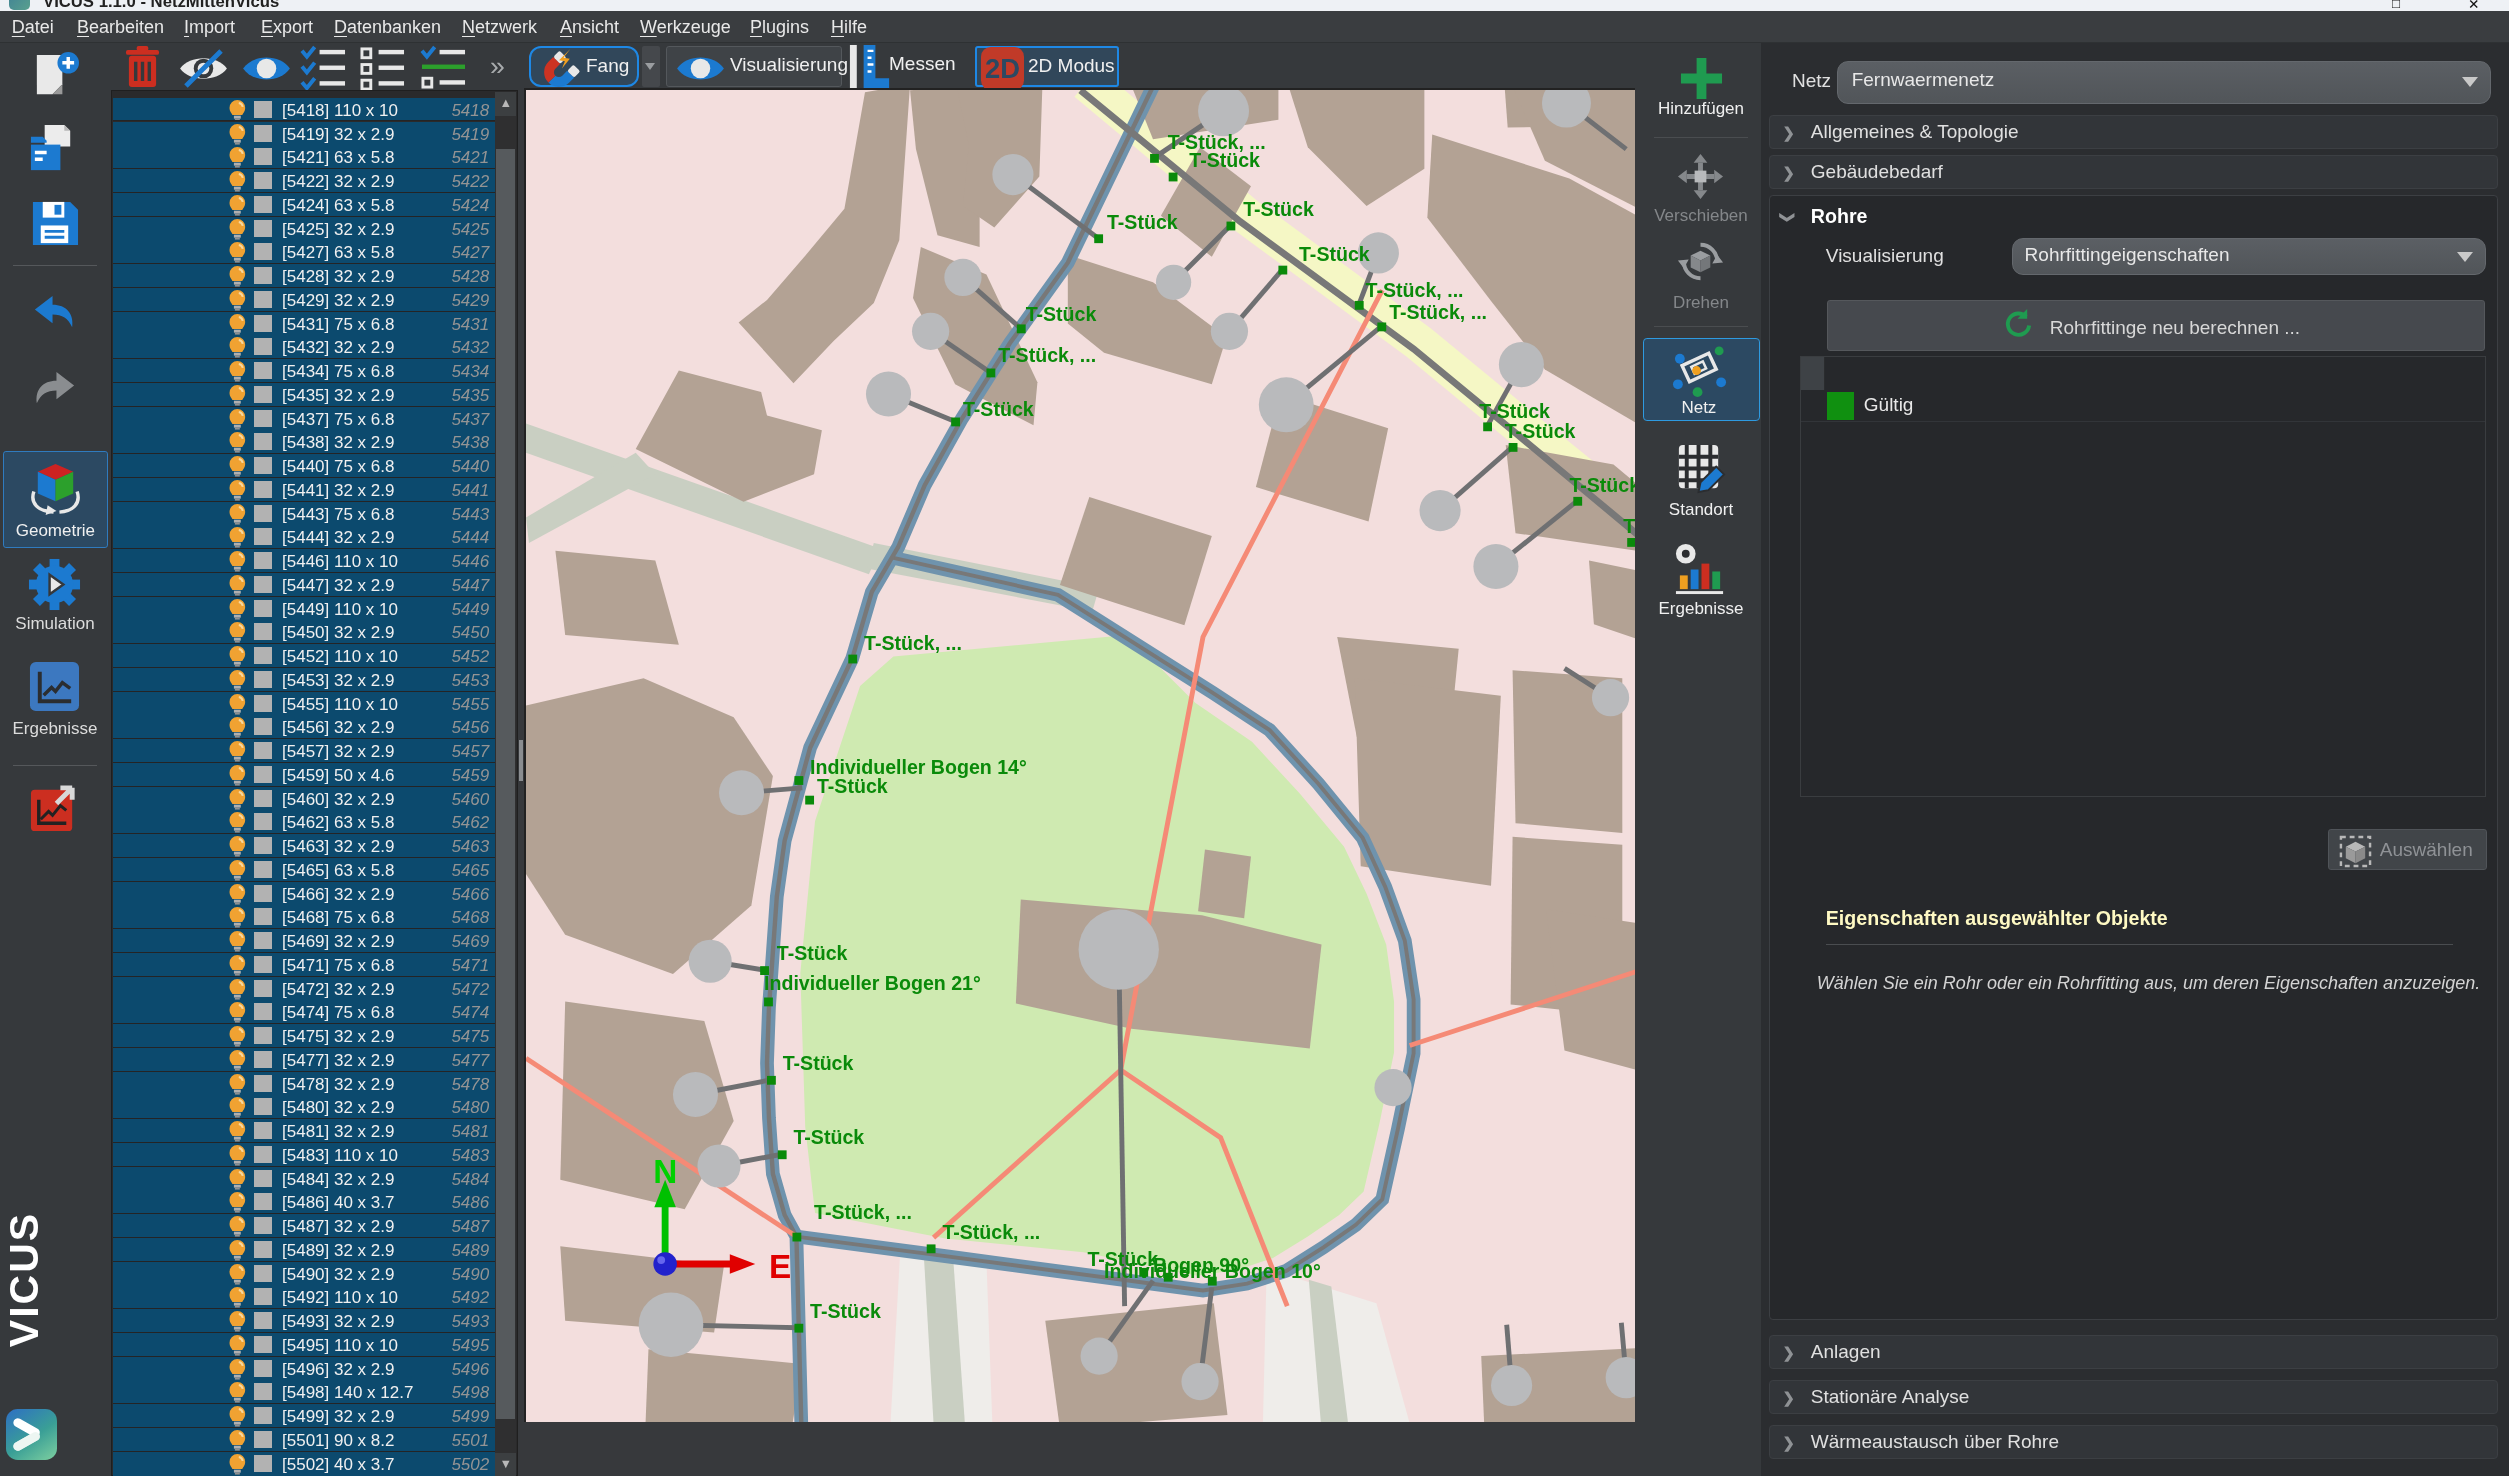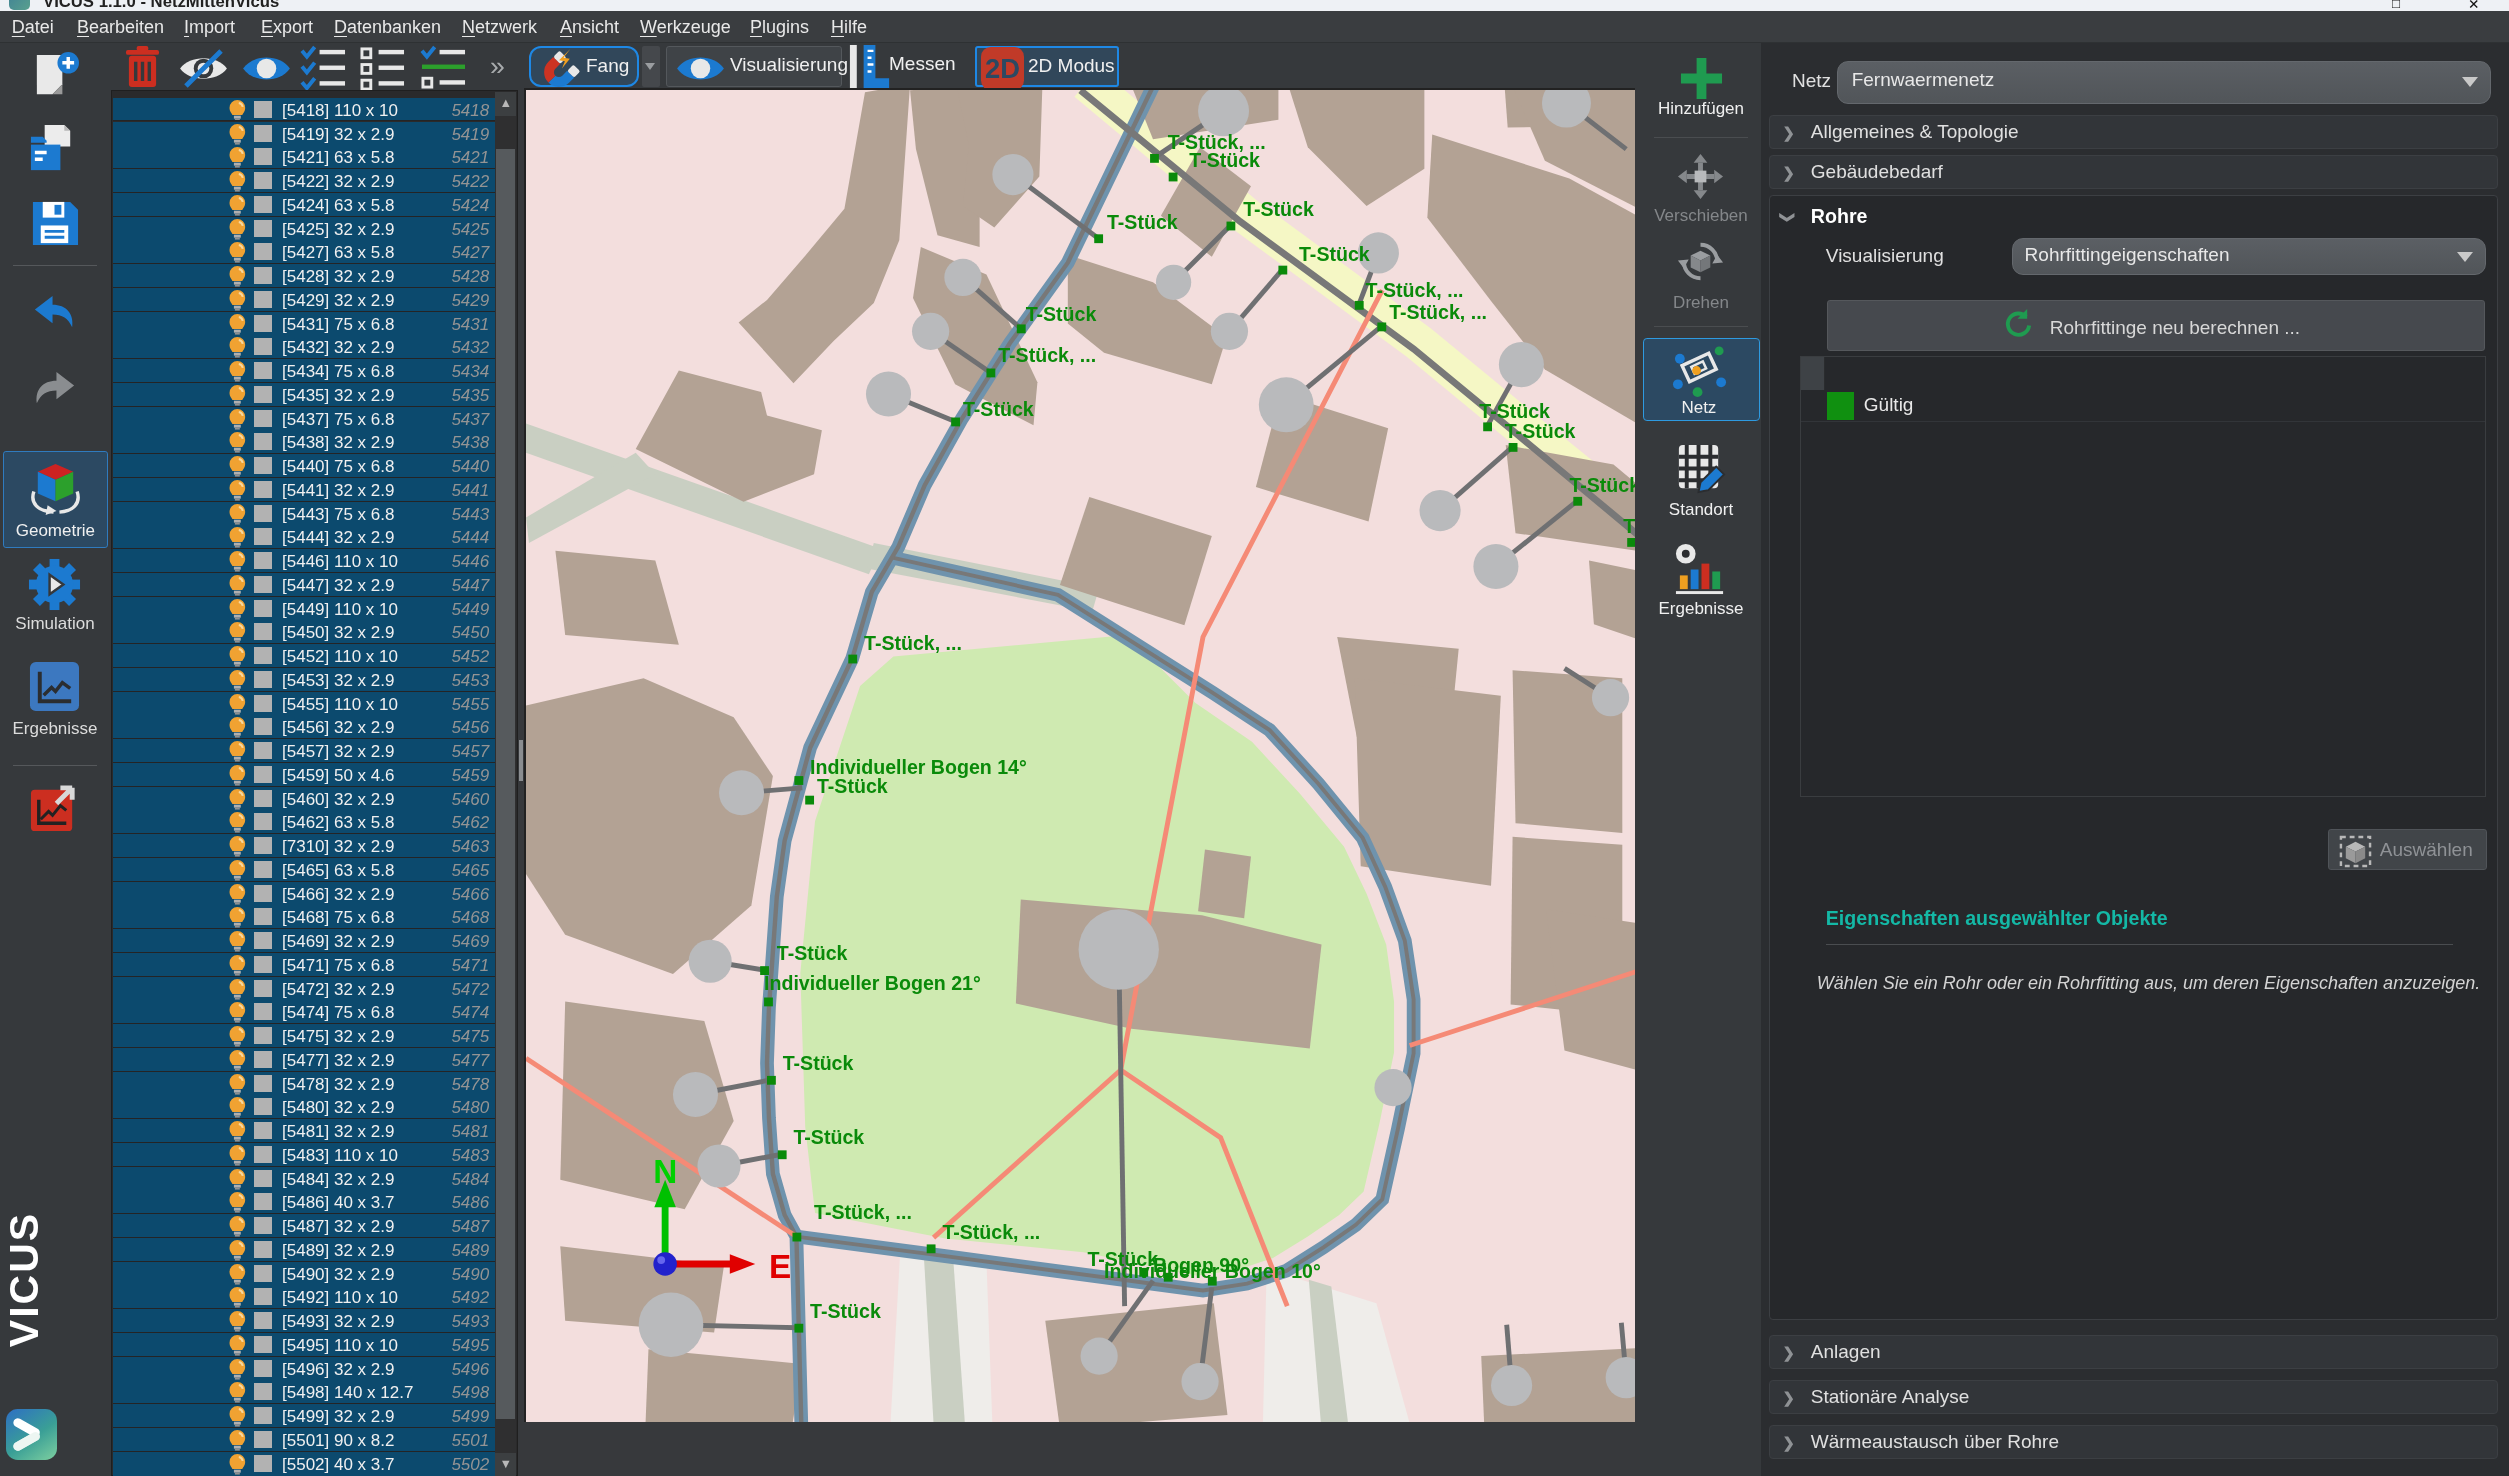--- a/index.html
+++ b/index.html
@@ -62,21 +62,21 @@
 #kathead{position:absolute;left:25.5px;top:0;width:659px;height:33px;background:#3e4246;color:#f0f0f0;
 font-weight:bold;font-size:19px;text-align:center;line-height:33px;border-bottom:1px solid #2a2c2e}
 #kathead0{position:absolute;left:0;top:0;width:24.5px;height:33px;background:#3e4246;
 border-right:1px solid #2a2c2e}
 .katrow{position:absolute;left:0;width:684px;height:31px;color:#e8e8e8;font-size:19px;
 border-bottom:1px solid #323539}
 .katsw{position:absolute;left:26.5px;top:1px;width:26.5px;height:28px}
 .kattx{position:absolute;left:63px;top:2.9px}
 #auswBtn{position:absolute;left:558px;top:633px;width:159px;height:41px;background:#414549;
 border:1px solid #505459;border-radius:2.9px;color:#8f9296;font-size:19px}
-#eigTitle{position:absolute;left:56px;top:711px;color:#14b8a6;font-size:19.6px;font-weight:bold}
+#eigTitle{position:absolute;left:56px;top:711px;color:#fef9c3;font-size:19.6px;font-weight:bold}
 #eigHr{position:absolute;left:56px;top:748px;width:627px;height:1px;background:#4a4d50}
 #eigHint{position:absolute;left:47px;top:777px;width:647px;color:#d4d4d4;font-size:18px;
 font-style:italic;text-align:center;white-space:nowrap}
 </style></head>
 <body>
 <div id="titlebar">
     <div id="appicon"></div>
 <div style="position:absolute;left:43px;top:-7.8px;color:#222;font-size:16.7px;font-weight:bold">VICUS 1.1.0 - NetzMittenVicus</div>
 <div class="wbtn" style="left:2392px">□</div>
     <div class="wbtn" style="left:2468px">✕</div>
@@ -586,21 +586,21 @@
       <div class="lnum">5462</div>
     </div>
     <div class="lrow" style="top:743px">
       <div class="bulb"><svg width="16.7" height="20.6" viewBox="0 0 17 21" style="">
           <path d="M8.5 0 a8 8.2 0 0 1 8 8.2 c0 3.4-2 5.2-3 7 h-10 c-1-1.8-3-3.6-3-7 a8 8.2 0 0 1 8-8.2 z" fill="#f0a232"></path>
           <rect x="5" y="16" width="7" height="3" fill="#b0b0b0"></rect>
           <rect x="6" y="19" width="5" height="2" fill="#909090"></rect>
           <path d="M10 3 a5 5 0 0 1 4 4" stroke="#f8d9a0" stroke-width="2" fill="none"></path>
         </svg></div>
       <div class="chk"></div>
-      <div class="ltxt">[7310] 32 x 2.9</div>
+      <div class="ltxt">[5463] 32 x 2.9</div>
       <div class="lnum">5463</div>
     </div>
     <div class="lrow" style="top:767px">
       <div class="bulb"><svg width="16.7" height="20.6" viewBox="0 0 17 21" style="">
           <path d="M8.5 0 a8 8.2 0 0 1 8 8.2 c0 3.4-2 5.2-3 7 h-10 c-1-1.8-3-3.6-3-7 a8 8.2 0 0 1 8-8.2 z" fill="#f0a232"></path>
           <rect x="5" y="16" width="7" height="3" fill="#b0b0b0"></rect>
           <rect x="6" y="19" width="5" height="2" fill="#909090"></rect>
           <path d="M10 3 a5 5 0 0 1 4 4" stroke="#f8d9a0" stroke-width="2" fill="none"></path>
         </svg></div>
       <div class="chk"></div>

